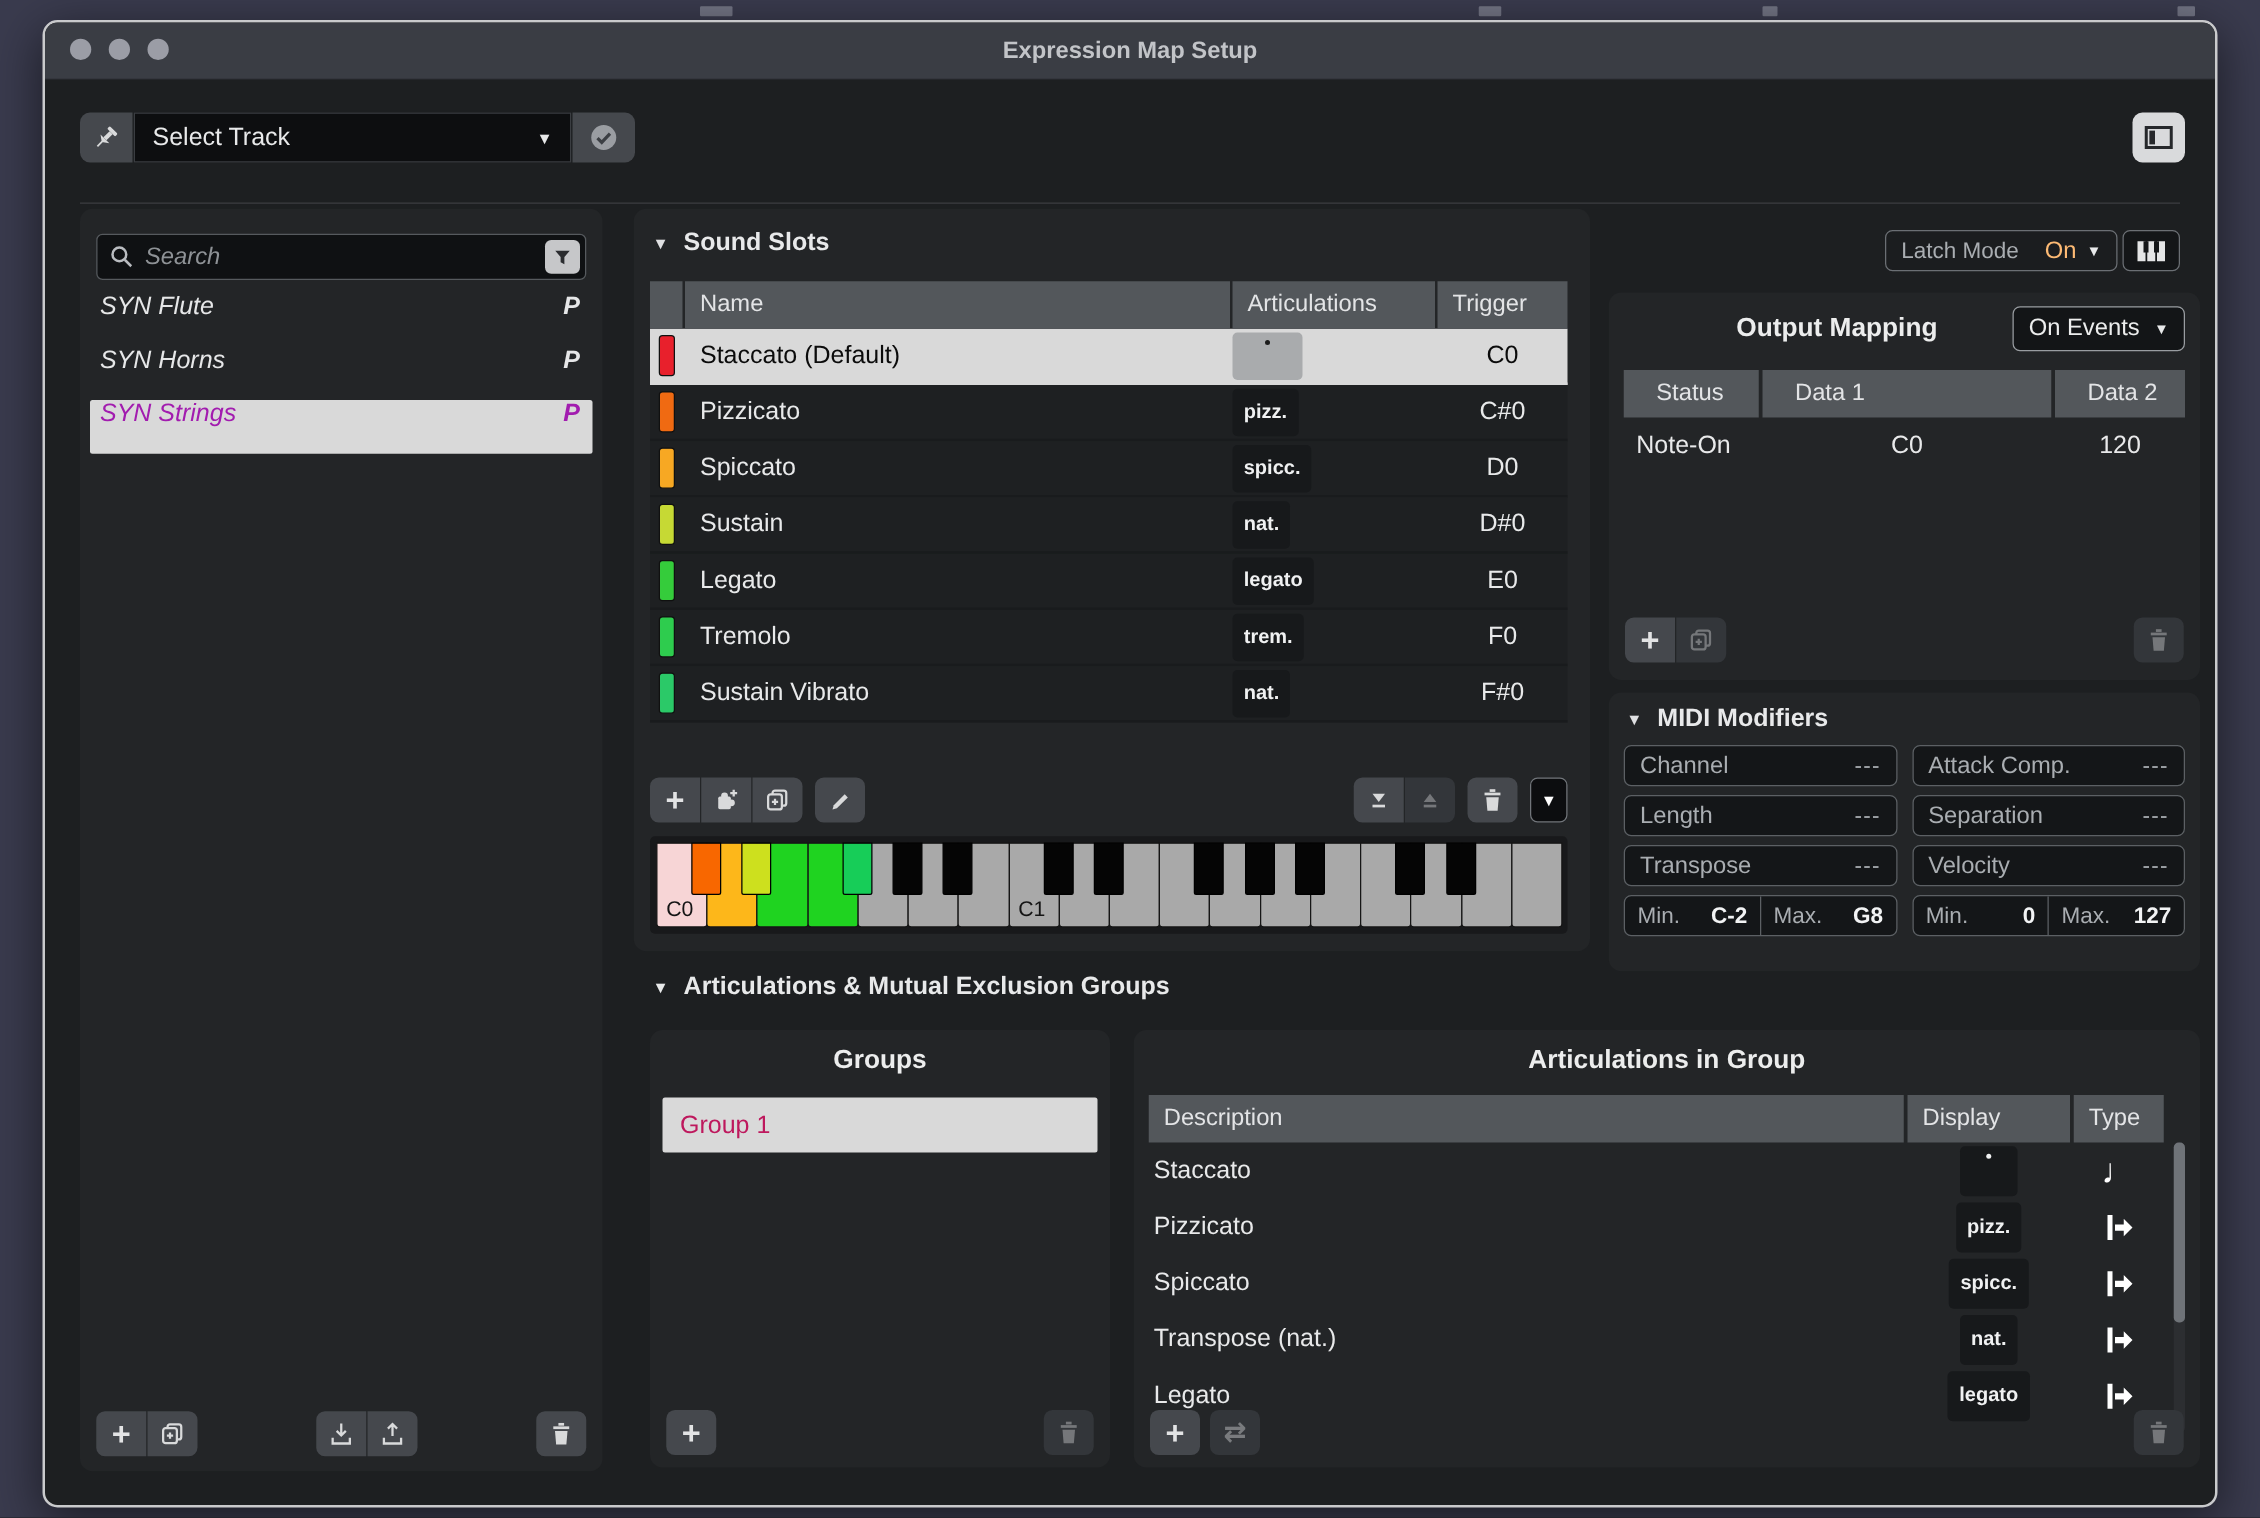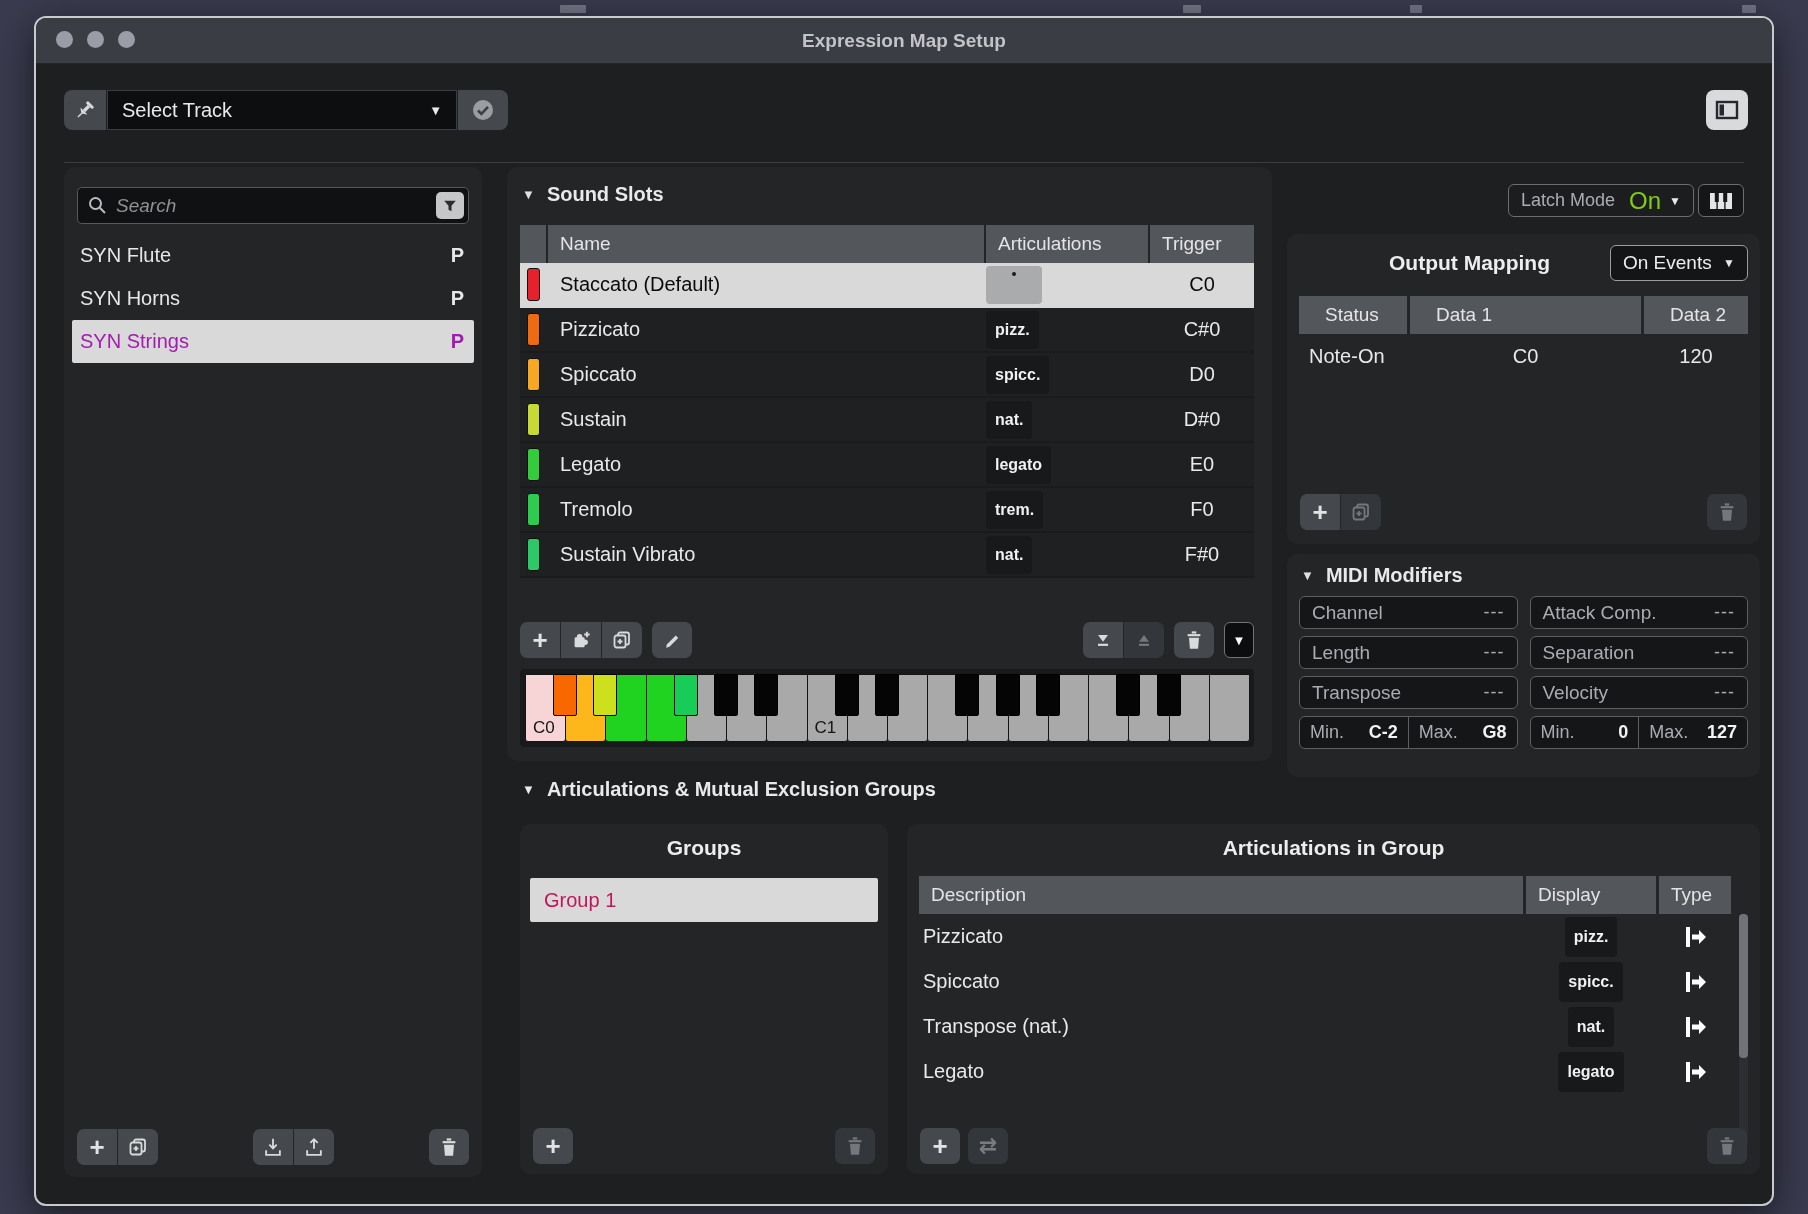--- a/index.html
+++ b/index.html
@@ -42,21 +42,21 @@
   .searchwrap { position:absolute; left:13px; top:20px; right:13px; height:37px; }
   .searchwrap input {
     width:100%; height:100%; background:#0f1113; border:1px solid #565a5e; border-radius:5px;
     color:#dadbdc; font-size:19px; font-style:italic; padding:0 40px 0 38px; outline:none;
     font-family:"Liberation Sans","DejaVu Sans",sans-serif;
   }
   .searchwrap input::placeholder { color:#8e9296; font-style:italic; }
   .search-ic { position:absolute; left:9px; top:7px; }
   .funnelbtn { position:absolute; right:5px; top:5px; width:28px; height:27px; background:#c6c7c9; border-radius:5px; display:flex;align-items:center;justify-content:center; }
   .tracklist { position:absolute; left:0; right:0; top:67px; }
-  .track-item { height:43px; display:flex; align-items:center; padding:0 18px 0 16px; font-size:20px; color:#e6e7e8; }
+  .track-item { height:43px; display:flex; padding:0 18px 0 16px; font-size:20px; color:#e6e7e8;font-style:italic; }
   .track-item .badge { margin-left:auto; font-weight:bold; font-size:20px; }
   .track-item.sel { background:#d9d9d9; color:#a21caf; margin:0 8px; padding:0 10px 0 8px; border-radius:2px; }
   .panel-btnbar { position:absolute; left:13px; right:13px; bottom:12px; display:flex; align-items:center; gap:8px; }
 
   
   .btn { width:40px; height:36px; background:#45484d; border-radius:7px; display:flex; align-items:center; justify-content:center; color:#d9dadb; }
   .btn.dis { background:#33363a; }
   .btn.dis svg, .btn.dis span { opacity:.4; }
   .jg { display:flex; }
   .jg .btn { border-radius:0; margin-left:1px; }
@@ -94,21 +94,21 @@
   
   .kbwrap { position:absolute; left:13px; top:502px; width:734px; height:78px; background:#18191b; border-radius:4px; padding:5px; }
   #kb { position:relative; width:100%; height:100%; display:flex; }
   .wkey { flex:1; background:#a9a9a9; border:1px solid #151515; border-radius:0 0 3px 3px; position:relative; margin-right:-1px; }
   .wkey .klabel { position:absolute; bottom:3px; left:7px; font-size:17px; color:#141414; }
   .bkey { position:absolute; top:0; width:24px; height:42px; background:#050505; border:1px solid #000; border-radius:0 0 2px 2px; z-index:2; }
 
   
   .latchbox { position:absolute; left:1472px; top:166px; width:186px; height:33px; border:1px solid #6b6f74; border-radius:6px; display:flex; align-items:center; padding:0 12px; gap:8px; background:#1b1d1f; }
   .latchbox .llbl { font-size:18px; color:#a9adb1; flex:1; }
-  .latchbox .lval { font-size:24px; color:#84cc16; }
+  .latchbox .lval { font-size:19px; color:#fdba74; }
   .latchbox .arr { font-size:12px; color:#e8e9ea; }
   .pianobtn { position:absolute; left:1662px; top:166px; width:46px; height:33px; border:1px solid #6b6f74; border-radius:6px; background:#141618; display:flex;align-items:center;justify-content:center; }
 
   
   #output-panel { left:1251px; top:216px; width:473px; height:310px; }
   .om-titlerow { position:absolute; left:12px; right:12px; top:10px; height:38px; display:flex; align-items:center; }
   .om-title { flex:1; text-align:center; font-size:21px; font-weight:bold; color:#eceded; padding-left:30px; }
   .om-drop { width:138px; height:36px; border:1px solid #999da1; border-radius:6px; background:#131517; display:flex; align-items:center; padding:0 12px; gap:10px; }
   .om-drop .dlbl { flex:1; font-size:19px; color:#eceded; }
   .om-drop .arr { font-size:12px; color:#e8e9ea; }
@@ -623,20 +623,33 @@
   </div>
 
   <div class="panel" id="artic-panel">
     <div class="panel-ctitle">Articulations in Group</div>
     <div class="ar-hdr">
       <div>Description</div>
       <div>Display</div>
       <div>Type</div>
     </div>
     <div class="ar-rows">
+      <div class="ar-row">
+          <span class="ar-desc">Staccato</span>
+          <div class="ar-dispcell">
+            <span class="ar-dispbox">
+              <span class="art-dot"></span>
+
+            </span>
+          </div>
+          <div class="ar-typecell">
+            <span class="t-note">♩</span>
+
+          </div>
+        </div>
         <div class="ar-row">
           <span class="ar-desc">Pizzicato</span>
           <div class="ar-dispcell">
             <span class="ar-dispbox">
 
               <span class="art-text">pizz.</span>
             </span>
           </div>
           <div class="ar-typecell">
 

